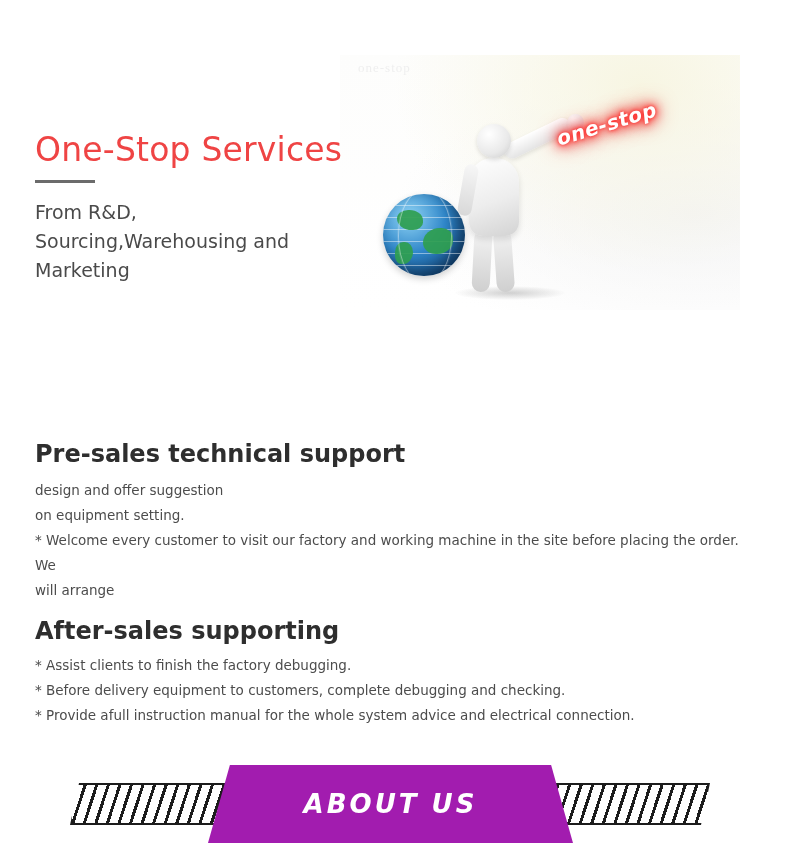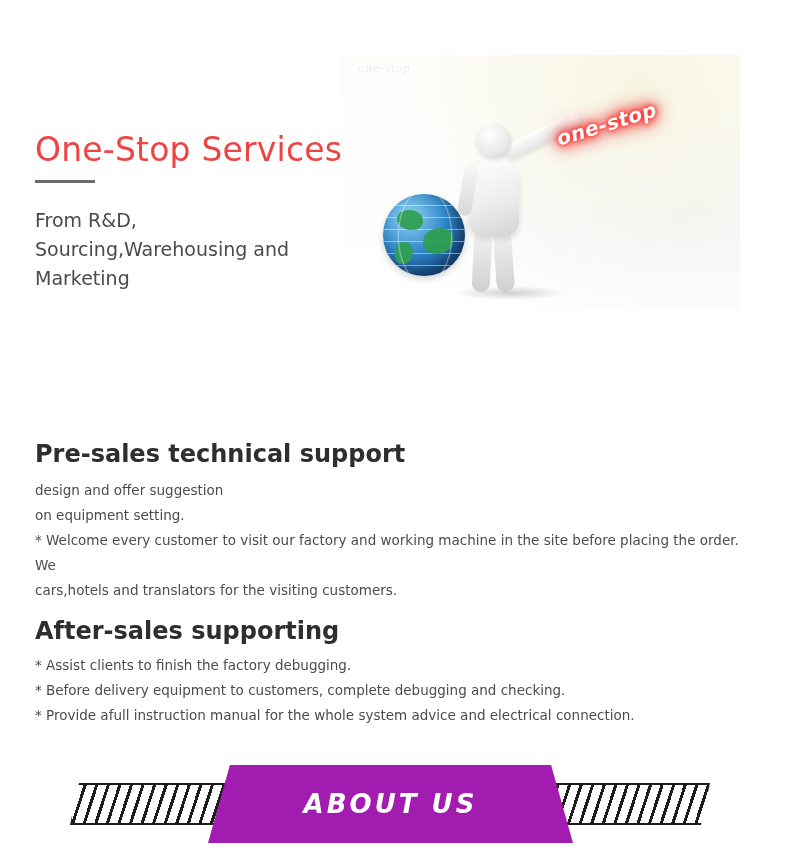--- a/index.html
+++ b/index.html
@@ -57,21 +57,21 @@
     position: absolute;
     left: 35px;
     top: 180px;
     width: 60px;
     height: 3px;
     background: #6b6b6b;
   }
   .hero-sub {
     position: absolute;
     left: 35px;
-    top: 206px;
+    top: 198px;
     width: 320px;
     font-size: 19px;
     line-height: 29px;
     color: #4a4a4a;
     font-family: "DejaVu Sans", sans-serif;
   }
 
   
   .hero-art {
     position: absolute;
@@ -323,21 +323,21 @@
     </div>
     <div class="badge-one-stop">one-stop</div>
   </div>
 </section>
 
 <section class="content">
   <h2 class="section-head">Pre-sales technical support</h2>
   <p class="bullet wide">design and offer suggestion</p>
   <p class="bullet wide">on equipment setting.</p>
   <p class="bullet wide">* Welcome every customer to visit our factory and working machine in the site before placing the order. We</p>
-  <p class="bullet wide">cars,hotels and translators for the visiting customers.</p>
+  <p class="bullet wide">will arrange</p>
 
   <h2 class="section-head second">After-sales supporting</h2>
   <p class="bullet wide">* Assist clients to finish the factory debugging.</p>
   <p class="bullet wide">* Before delivery equipment to customers, complete debugging and checking.</p>
   <p class="bullet wide">* Provide afull instruction manual for the whole system advice and electrical connection.</p>
 </section>
 
 <section class="banner">
   <div class="banner-wing left"></div>
   <div class="banner-wing right"></div>

